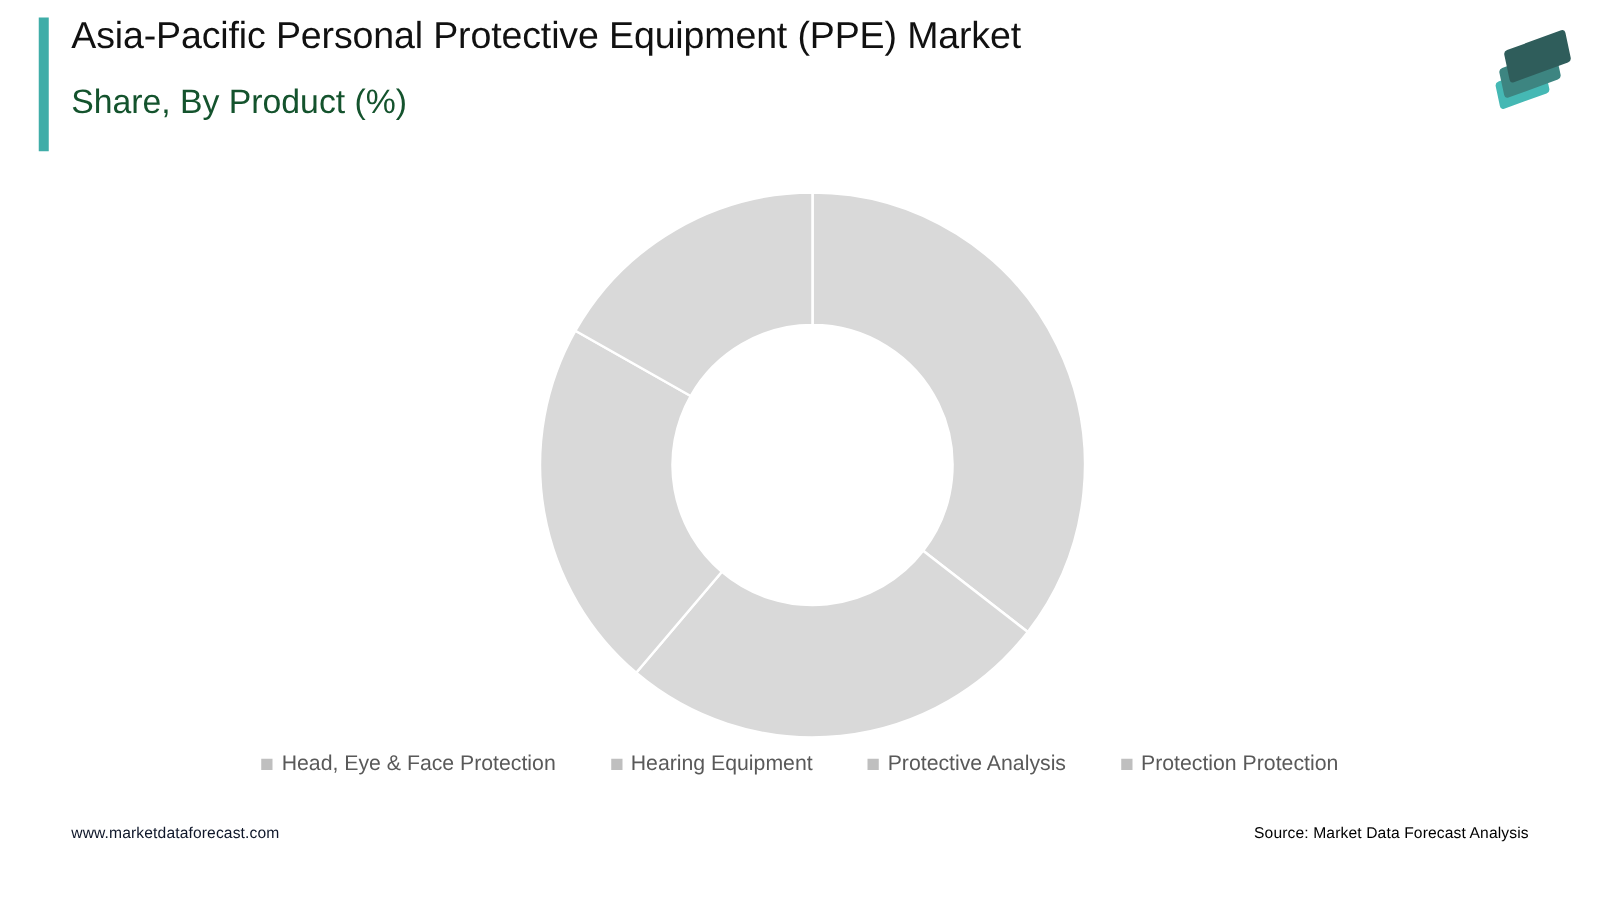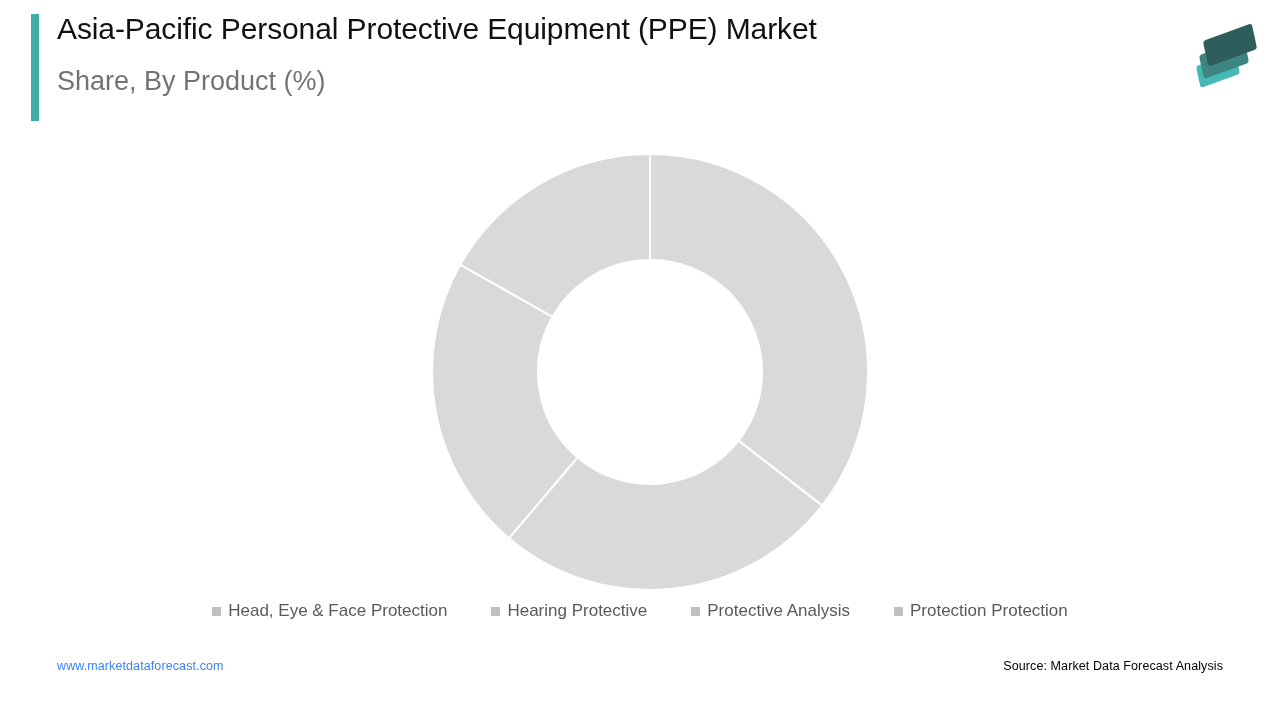--- a/index.html
+++ b/index.html
@@ -44,21 +44,21 @@
     color: #111111;
     line-height: 1.0;
     letter-spacing: -0.1px;
     margin: 0;
     padding: 0;
     white-space: nowrap;
   }
   #sub-title {
     font-size: 27px;
     font-weight: normal;
-    color: #737373;
+    color: #14532d;
     line-height: 1.0;
     margin: 0;
     padding: 0;
     margin-top: 24px;
     white-space: nowrap;
   }
 
   
   #logo {
     position: absolute;
@@ -123,21 +123,21 @@
     left: 0;
     top: 655px;
     width: 1280px;
     height: 30px;
   }
   #footer-url {
     position: absolute;
     left: 57px;
     top: 4px;
     font-size: 12.5px;
-    color: #3b82f6;
+    color: #0f172a;
     letter-spacing: 0.1px;
   }
   #footer-source {
     position: absolute;
     right: 57px;
     top: 4px;
     font-size: 12.5px;
     color: #000000;
     letter-spacing: 0.1px;
   }
@@ -186,21 +186,21 @@
 
 <div id="legend">
 
   <div class="legend-item">
     <span class="legend-swatch" style="background: rgb(191, 191, 191);"></span>
     <span class="legend-label">Head, Eye &amp; Face Protection</span>
   </div>
 
   <div class="legend-item">
     <span class="legend-swatch" style="background: rgb(191, 191, 191);"></span>
-    <span class="legend-label">Hearing Protective</span>
+    <span class="legend-label">Hearing Equipment</span>
   </div>
 
   <div class="legend-item">
     <span class="legend-swatch" style="background: rgb(191, 191, 191);"></span>
     <span class="legend-label">Protective Analysis</span>
   </div>
 
   <div class="legend-item">
     <span class="legend-swatch" style="background: rgb(191, 191, 191);"></span>
     <span class="legend-label">Protection Protection</span>

